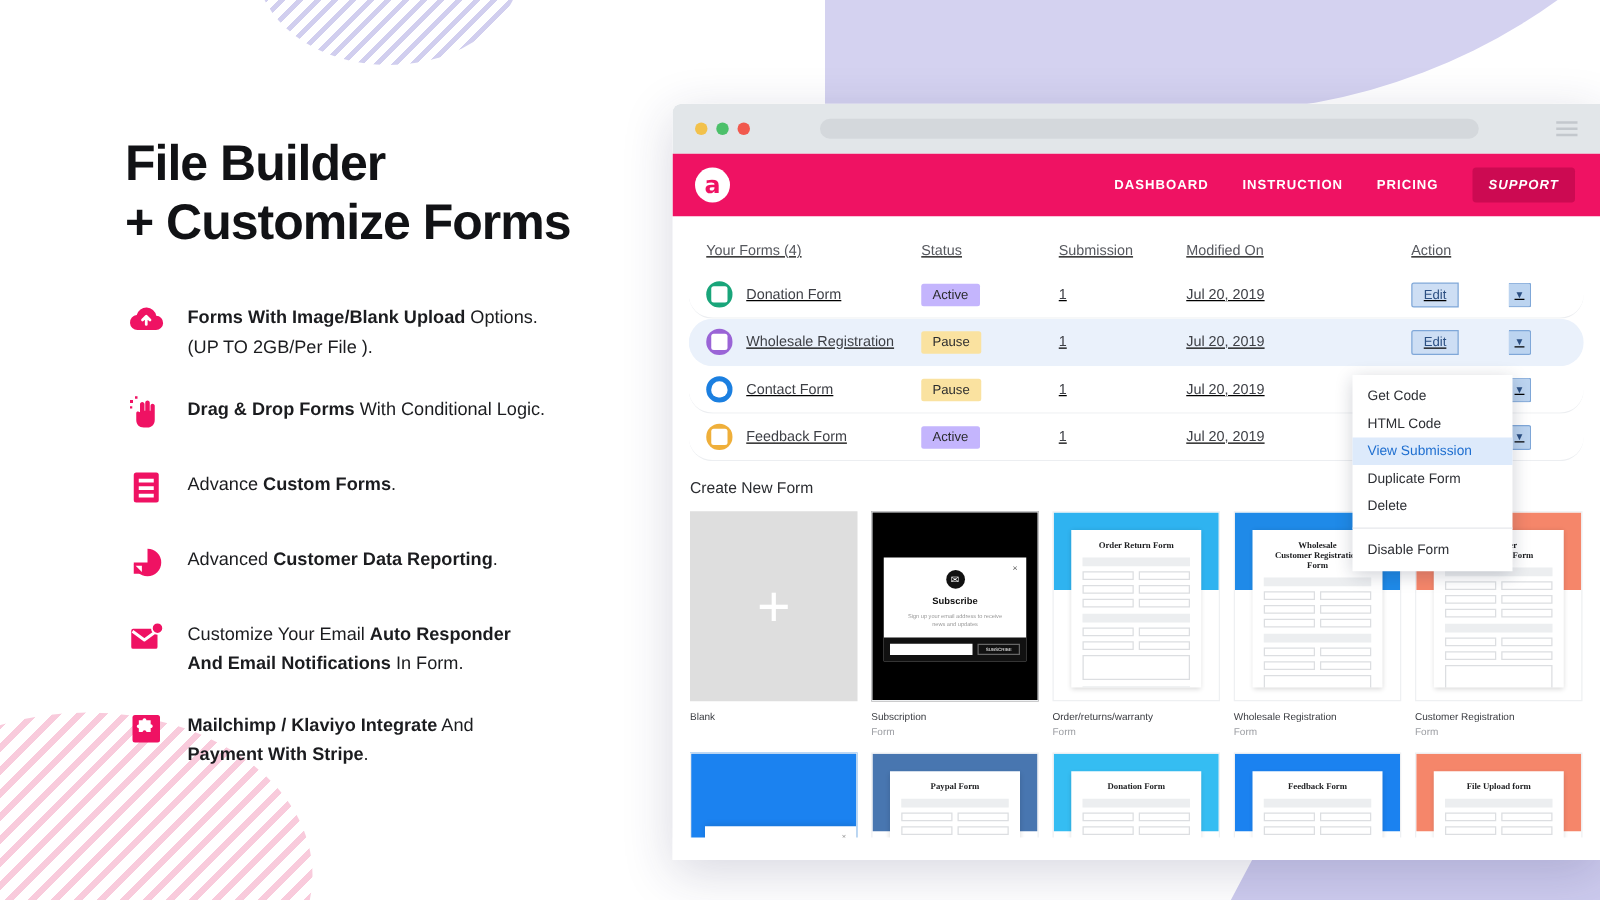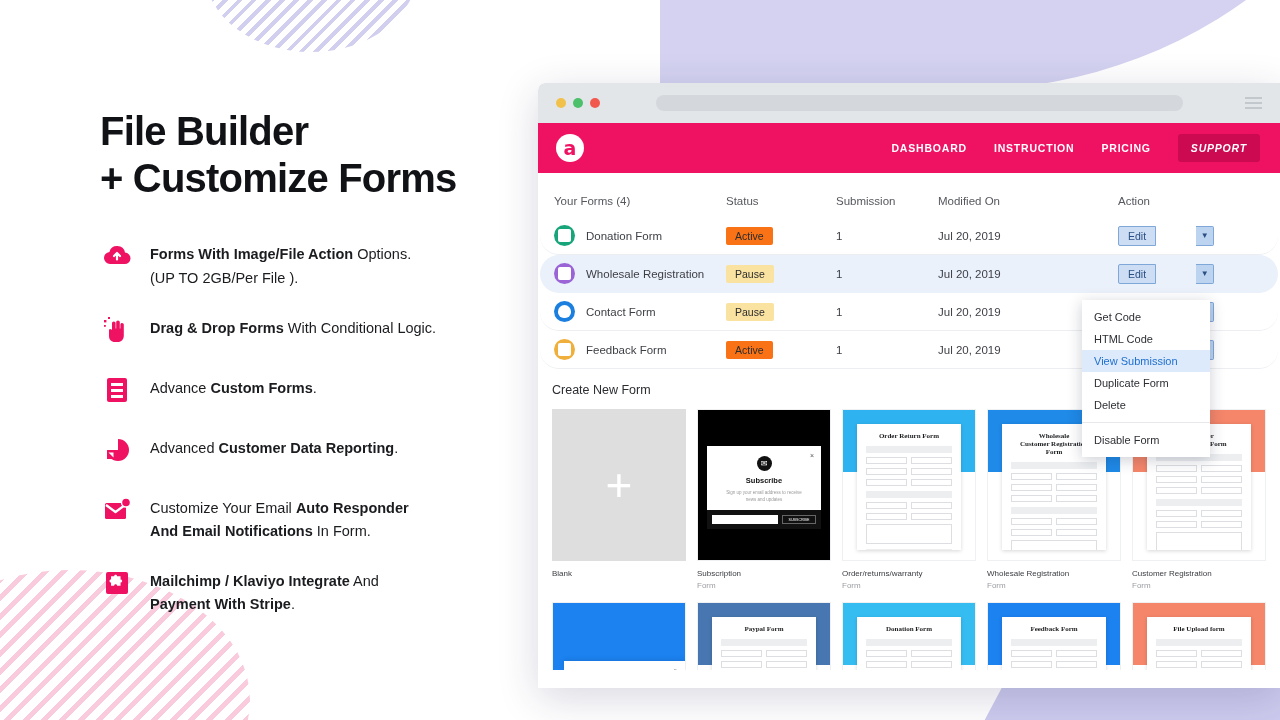--- a/index.html
+++ b/index.html
@@ -112,21 +112,21 @@
   .nav-links { display:flex; align-items:center; gap:27px; }
   .nav-link {
     color:#fff; font-size:10.5px; font-weight:bold; letter-spacing:.8px;
   }
   .nav-cta {
     background:#cc0a52; color:#fff; font-size:10.5px; font-weight:bold;
     letter-spacing:.8px; padding:8px 13px; border-radius:3px;font-style:italic;
   }
 
   
-  .panel { padding:0 2px; position:relative; }
+  .panel { padding:0 13px; position:relative;text-decoration:underline; }
   .thead {
     display:flex; align-items:center; height:44px;
     font-size:11.5px; color:#56585e; padding-top:12px;
   }
   .c-name   { width:186px; padding-left:14px; }
   .c-status { width:110px; }
   .c-sub    { width:102px; }
   .c-mod    { width:180px; }
   .c-act    { width:110px; }
 
@@ -145,21 +145,21 @@
     position:absolute; inset:4px; background:#fff; border-radius:2px;
   }
   .ficon.teal   { background:#19a57a; }
   .ficon.purple { background:#9a64d6; }
   .ficon.blue   { background:#1b7fe0; }
   .ficon.amber  { background:#efaf3a; }
   .ficon.blue .glyph { border-radius:50% 50% 45% 45%; }
   .badge {
     display:inline-block; padding:3px 9px; font-size:10.5px; border-radius:2px;
   }
-  .badge.active { background:#f97316; color:#2b2c2e; }
+  .badge.active { background:#c4b5fd; color:#2b2c2e; }
   .badge.pause  { background:#fae2a0; color:#2b2c2e; }
 
   .editgrp { display:flex; align-items:stretch;gap:40px; }
   .edit-btn {
     background:#cddef4; border:1px solid #7fa7d8; color:#2b4f82;
     font-size:10.5px; padding:3px 9px; border-radius:2px 0 0 2px;
   }
   .edit-caret {
     background:#bcd4f0; border:1px solid #7fa7d8; border-left:none;
     border-radius:0 2px 2px 0; width:18px;
@@ -258,21 +258,21 @@
 
   <div class="features">
 
     <div class="feature">
       <span class="feat-icon">
         <svg width="30" height="24" viewBox="0 0 30 24">
             <path d="M8 20a6 6 0 0 1-.6-11.97A8 8 0 0 1 23 8.6 5.7 5.7 0 0 1 22.6 20z" fill="#ef1263"></path>
             <path d="M15 15.5V9m0 0-3 3m3-3 3 3" stroke="#fff" stroke-width="2.2" stroke-linecap="round" fill="none"></path>
           </svg>
       </span>
-      <div class="feat-text"><b>Forms With Image/File Action</b> Options.<br>(UP TO 2GB/Per File ).</div>
+      <div class="feat-text"><b>Forms With Image/Blank Upload</b> Options.<br>(UP TO 2GB/Per File ).</div>
     </div>
 
     <div class="feature">
       <span class="feat-icon">
         <svg width="28" height="28" viewBox="0 0 28 28">
             <path d="M12 26c-3.8 0-6-2.5-6-6v-5.5c0-1 .8-1.6 1.6-1.3l1.4.6V7.3c0-1 .8-1.8 1.8-1.8s1.8.8 1.8 1.8v5.2h.6V6.2c0-1 .8-1.8 1.8-1.8s1.8.8 1.8 1.8v6.3h.6V8.6c0-1 .8-1.7 1.7-1.7s1.7.8 1.7 1.7v11.1c0 3.7-2.4 6.3-6 6.3z" fill="#ef1263"></path>
             <rect x="1" y="4" width="2.4" height="2.4" fill="#ef1263"></rect>
             <rect x="5" y="1" width="2" height="2" fill="#ef1263"></rect>
             <rect x="1" y="9" width="1.8" height="1.8" fill="#ef1263"></rect>
           </svg>

